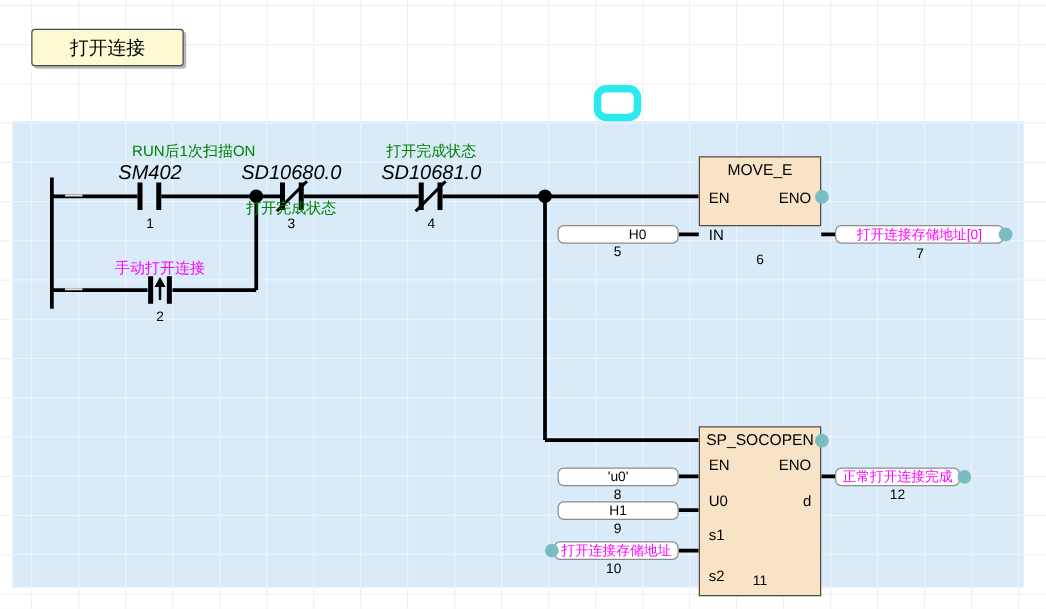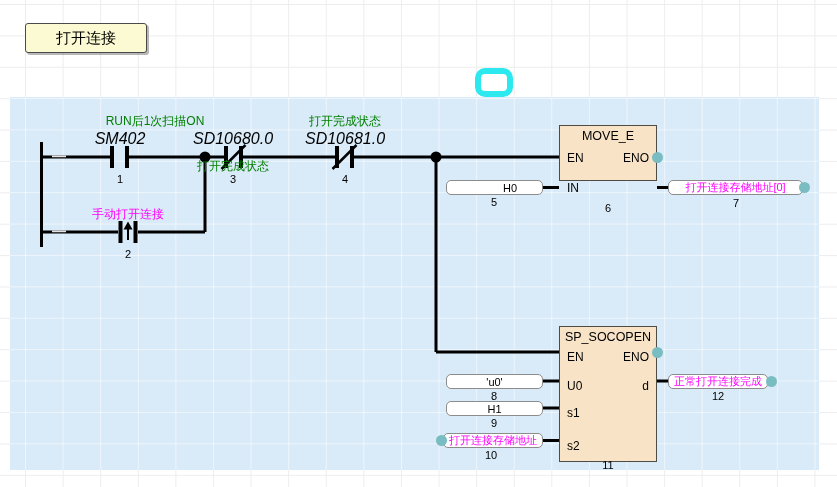--- a/index.html
+++ b/index.html
@@ -130,21 +130,21 @@
   <div class="lbl step" style="left:345px;top:173px;">4</div>
 
   <div class="block" style="left:559px;top:125px;width:98px;height:56px;">
     <div class="b-title">MOVE_E</div>
     <div class="pin l" style="top:25px;">EN</div>
     <div class="pin r" style="top:25px;">ENO</div>
     <div class="pin l" style="top:55px;">IN</div>
   </div>
   <div class="lbl step" style="left:608px;top:202px;">6</div>
 
-  <div class="block" style="left:559px;top:326px;width:98px;height:136px;">
+  <div class="block" style="left:559px;top:341px;width:98px;height:136px;">
     <div class="b-title">SP_SOCOPEN</div>
     <div class="pin l" style="top:23px;">EN</div>
     <div class="pin r" style="top:23px;">ENO</div>
     <div class="pin l" style="top:52px;">U0</div>
     <div class="pin r" style="top:52px;">d</div>
     <div class="pin l" style="top:79px;">s1</div>
     <div class="pin l" style="top:112px;">s2</div>
   </div>
   <div class="lbl step" style="left:608px;top:459px;">11</div>
 

